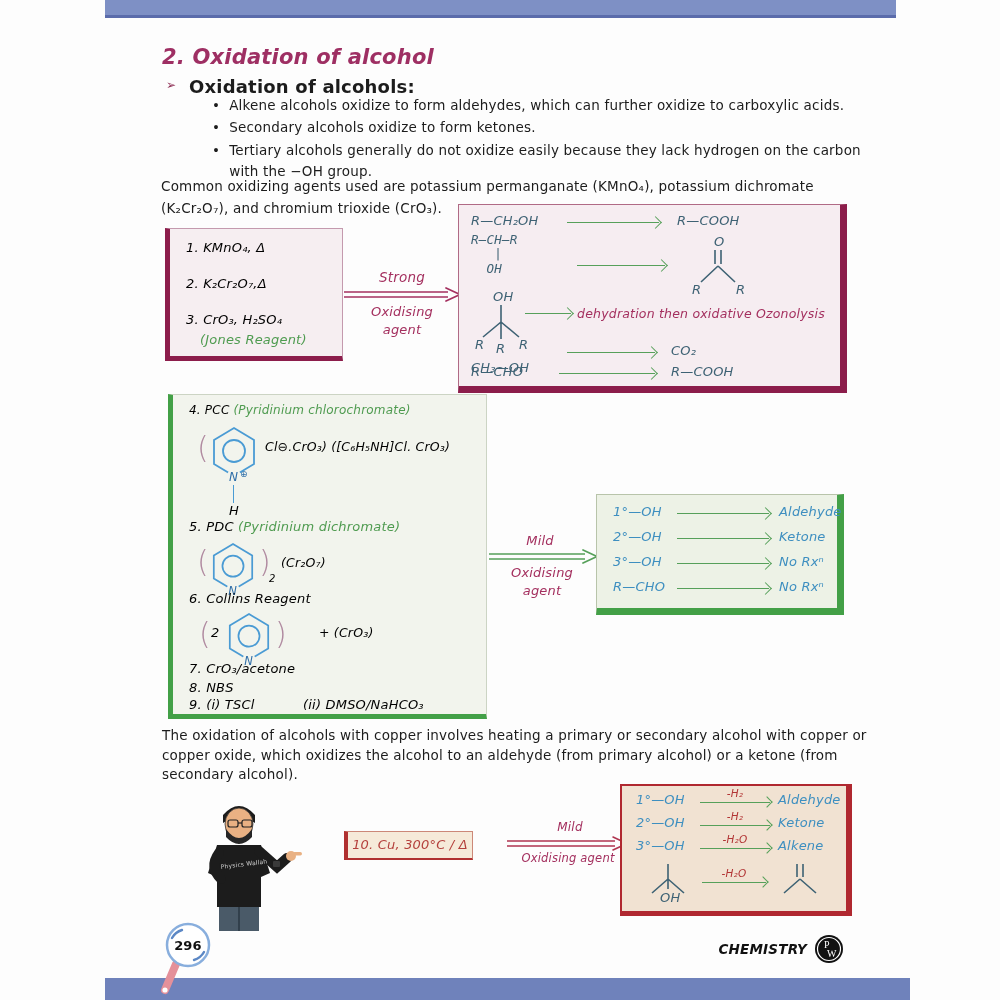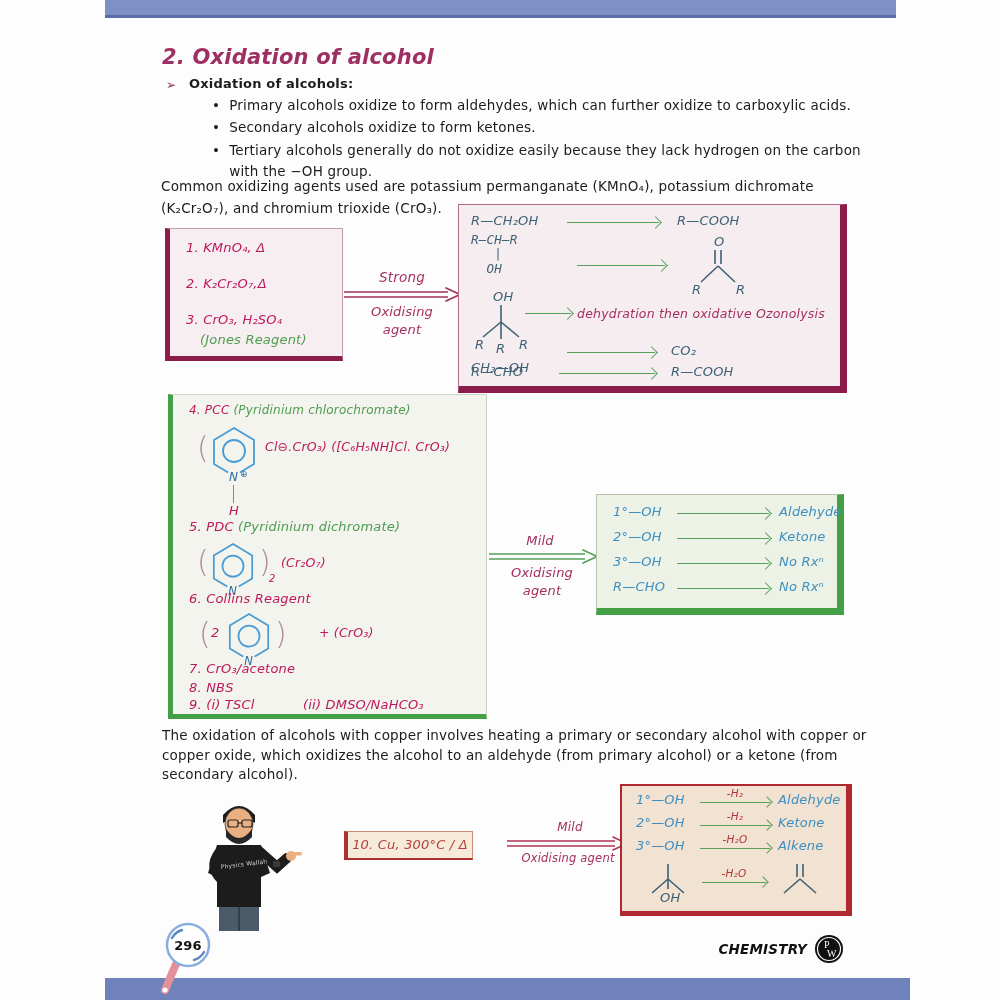--- a/index.html
+++ b/index.html
@@ -2,21 +2,21 @@
 <html><head>
 <meta charset="utf-8">
 <style>
   html,body{margin:0;padding:0;background:#ffffff;}
   #page{position:relative;width:1000px;height:1000px;background:#fdfdfd;overflow:hidden;
         font-family:"DejaVu Sans",sans-serif;color:#1c1c1c;letter-spacing:.2px;}
   .abs{position:absolute;}
   .it{font-style:italic;}
   .chem{color:#3e6274;font-size:13px;font-style:italic;}
   .blue{color:#3e8fc0;}
-  .maroon{color:#be185d;}
+  .maroon{color:#000000;}
   .green{color:#4f9b50;}
   .mag{color:#a4305f;}
   .pre{white-space:pre;}
   .preline{white-space:pre-line;}
   .arr{position:absolute;height:0;border-top:1.7px solid #56a05a;}
   .arr::after{content:"";position:absolute;right:-1px;top:-4.9px;width:8px;height:8px;
       border-top:1.7px solid #56a05a;border-right:1.7px solid #56a05a;transform:rotate(45deg);}
   .box{position:absolute;}
   .overarrow{position:absolute;}
   .overarrow .over{display:block;text-align:center;font-size:10.5px;color:#b23535;font-style:italic;line-height:11px;}
@@ -29,25 +29,25 @@
 <body>
 
 <div id="page">
 
   <div class="abs" style="left:105px;top:0;width:791px;height:15px;background:#7e90c5;border-bottom:3px solid #5b6cab;"></div>
   <div class="abs" style="left:105px;top:978px;width:805px;height:22px;background:#6f82bb;z-index:1;"></div>
 
   <div class="abs it" style="left:162px;top:45px;font-size:21px;font-weight:bold;color:#9e2f63;">2. Oxidation of alcohol</div>
 
   <span class="abs" style="left:166px;top:78px;font-size:12px;color:#8e2f55;">➢</span>
-  <span class="abs" style="left:189px;top:76px;font-size:13px;font-weight:bold;">Oxidation of alcohols:</span>
+  <span class="abs" style="left:189px;top:76px;font-size:18px;font-weight:bold;">Oxidation of alcohols:</span>
 
   <div class="abs" style="left:212px;top:97px;width:700px;display:flex;gap:9px;font-size:13.5px;">
     <span>•</span>
-    <span>Primary alcohols oxidize to form aldehydes, which can further oxidize to carboxylic acids.</span>
+    <span>Alkene alcohols oxidize to form aldehydes, which can further oxidize to carboxylic acids.</span>
   </div>
   <div class="abs" style="left:212px;top:119px;width:700px;display:flex;gap:9px;font-size:13.5px;">
     <span>•</span>
     <span>Secondary alcohols oxidize to form ketones.</span>
   </div>
   <div class="abs" style="left:212px;top:140px;width:660px;display:flex;gap:9px;font-size:13.5px;line-height:1.55;">
     <span>•</span>
     <span>Tertiary alcohols generally do not oxidize easily because they lack hydrogen on the carbon with the −OH group.</span>
   </div>
 

